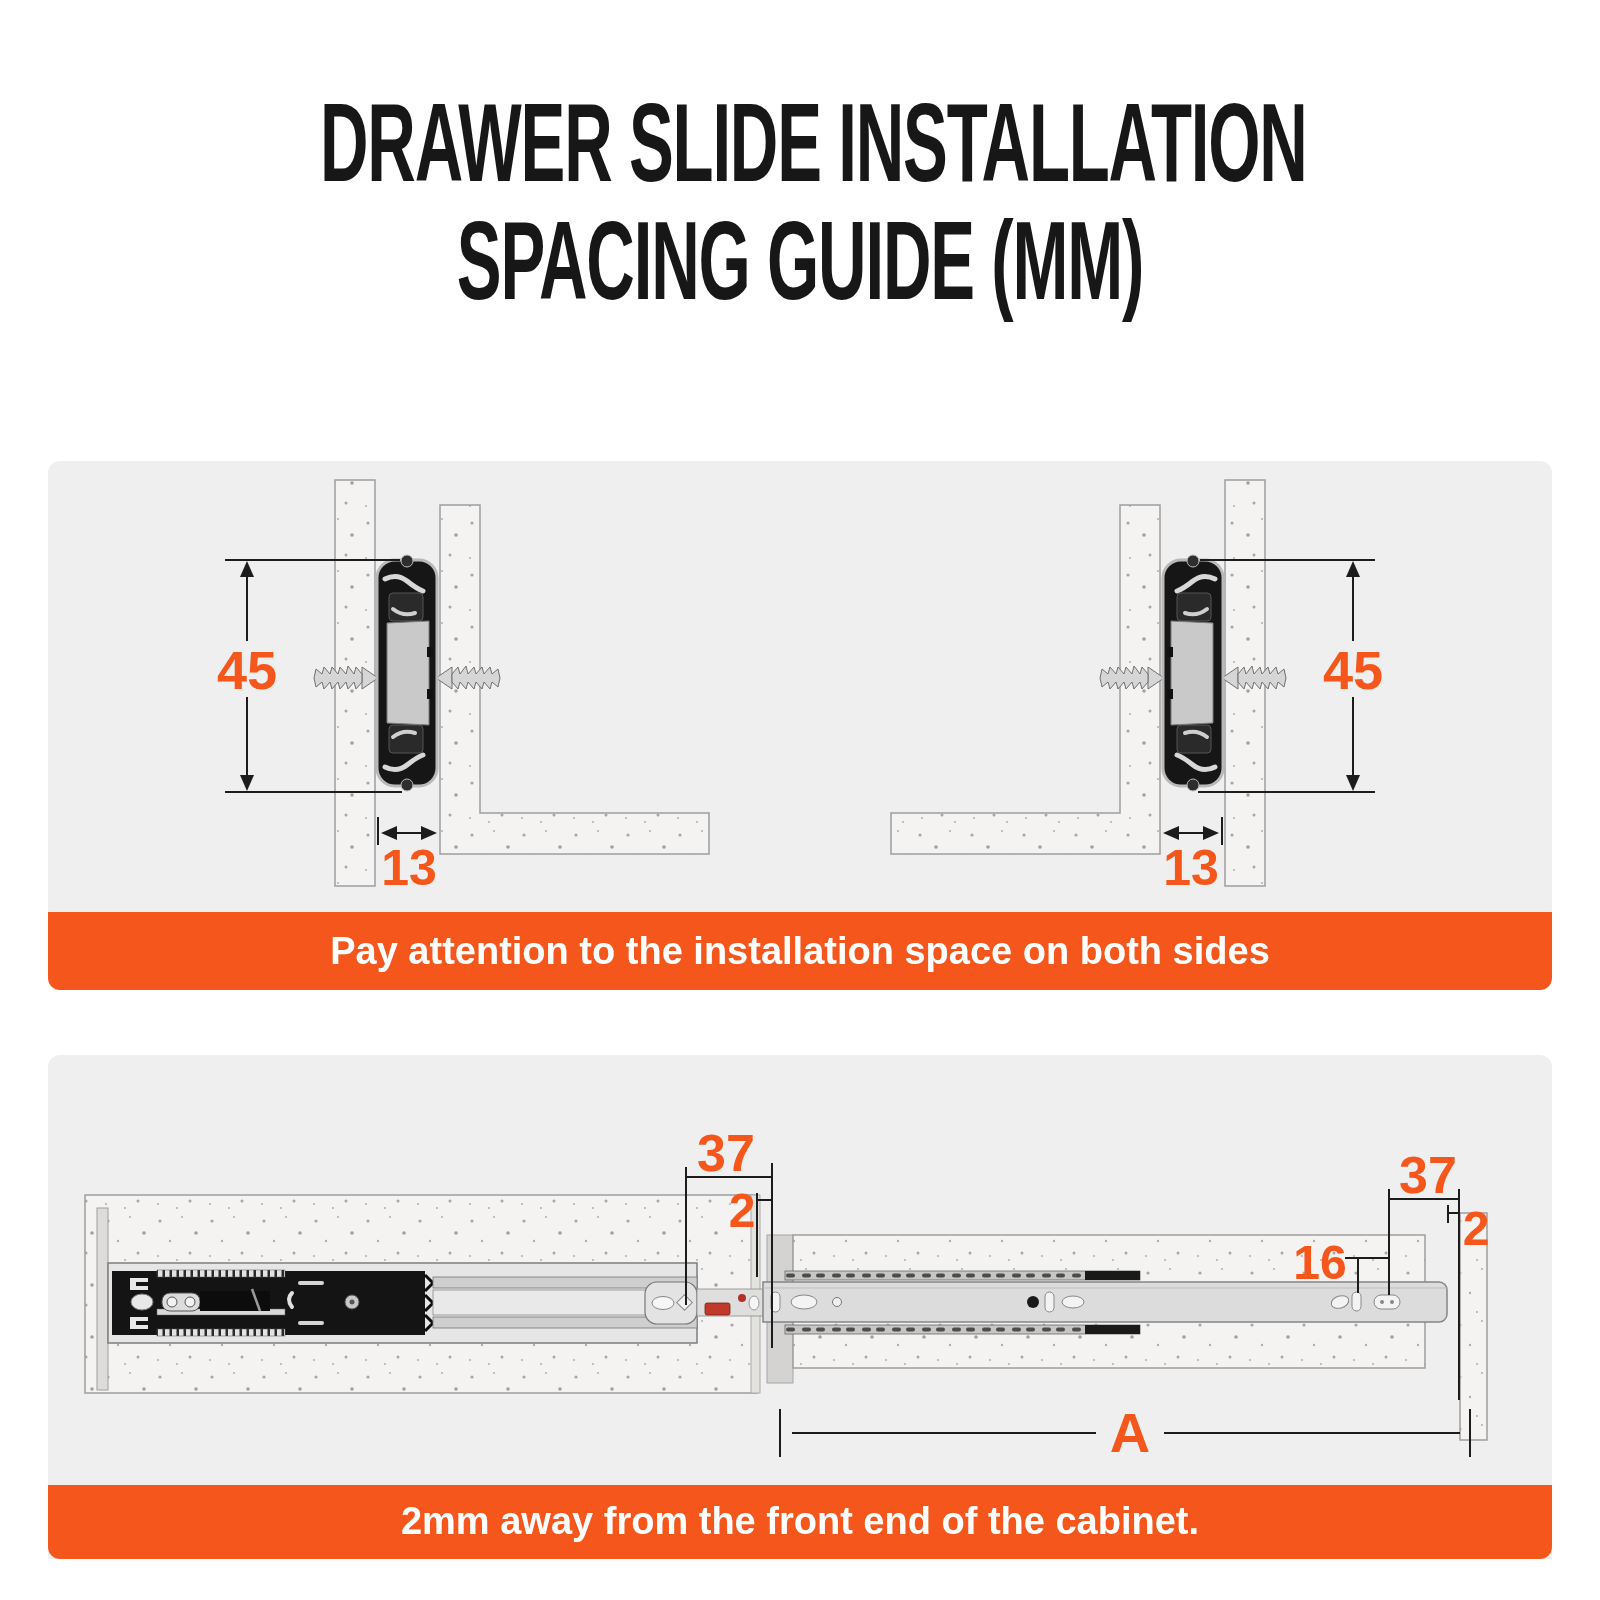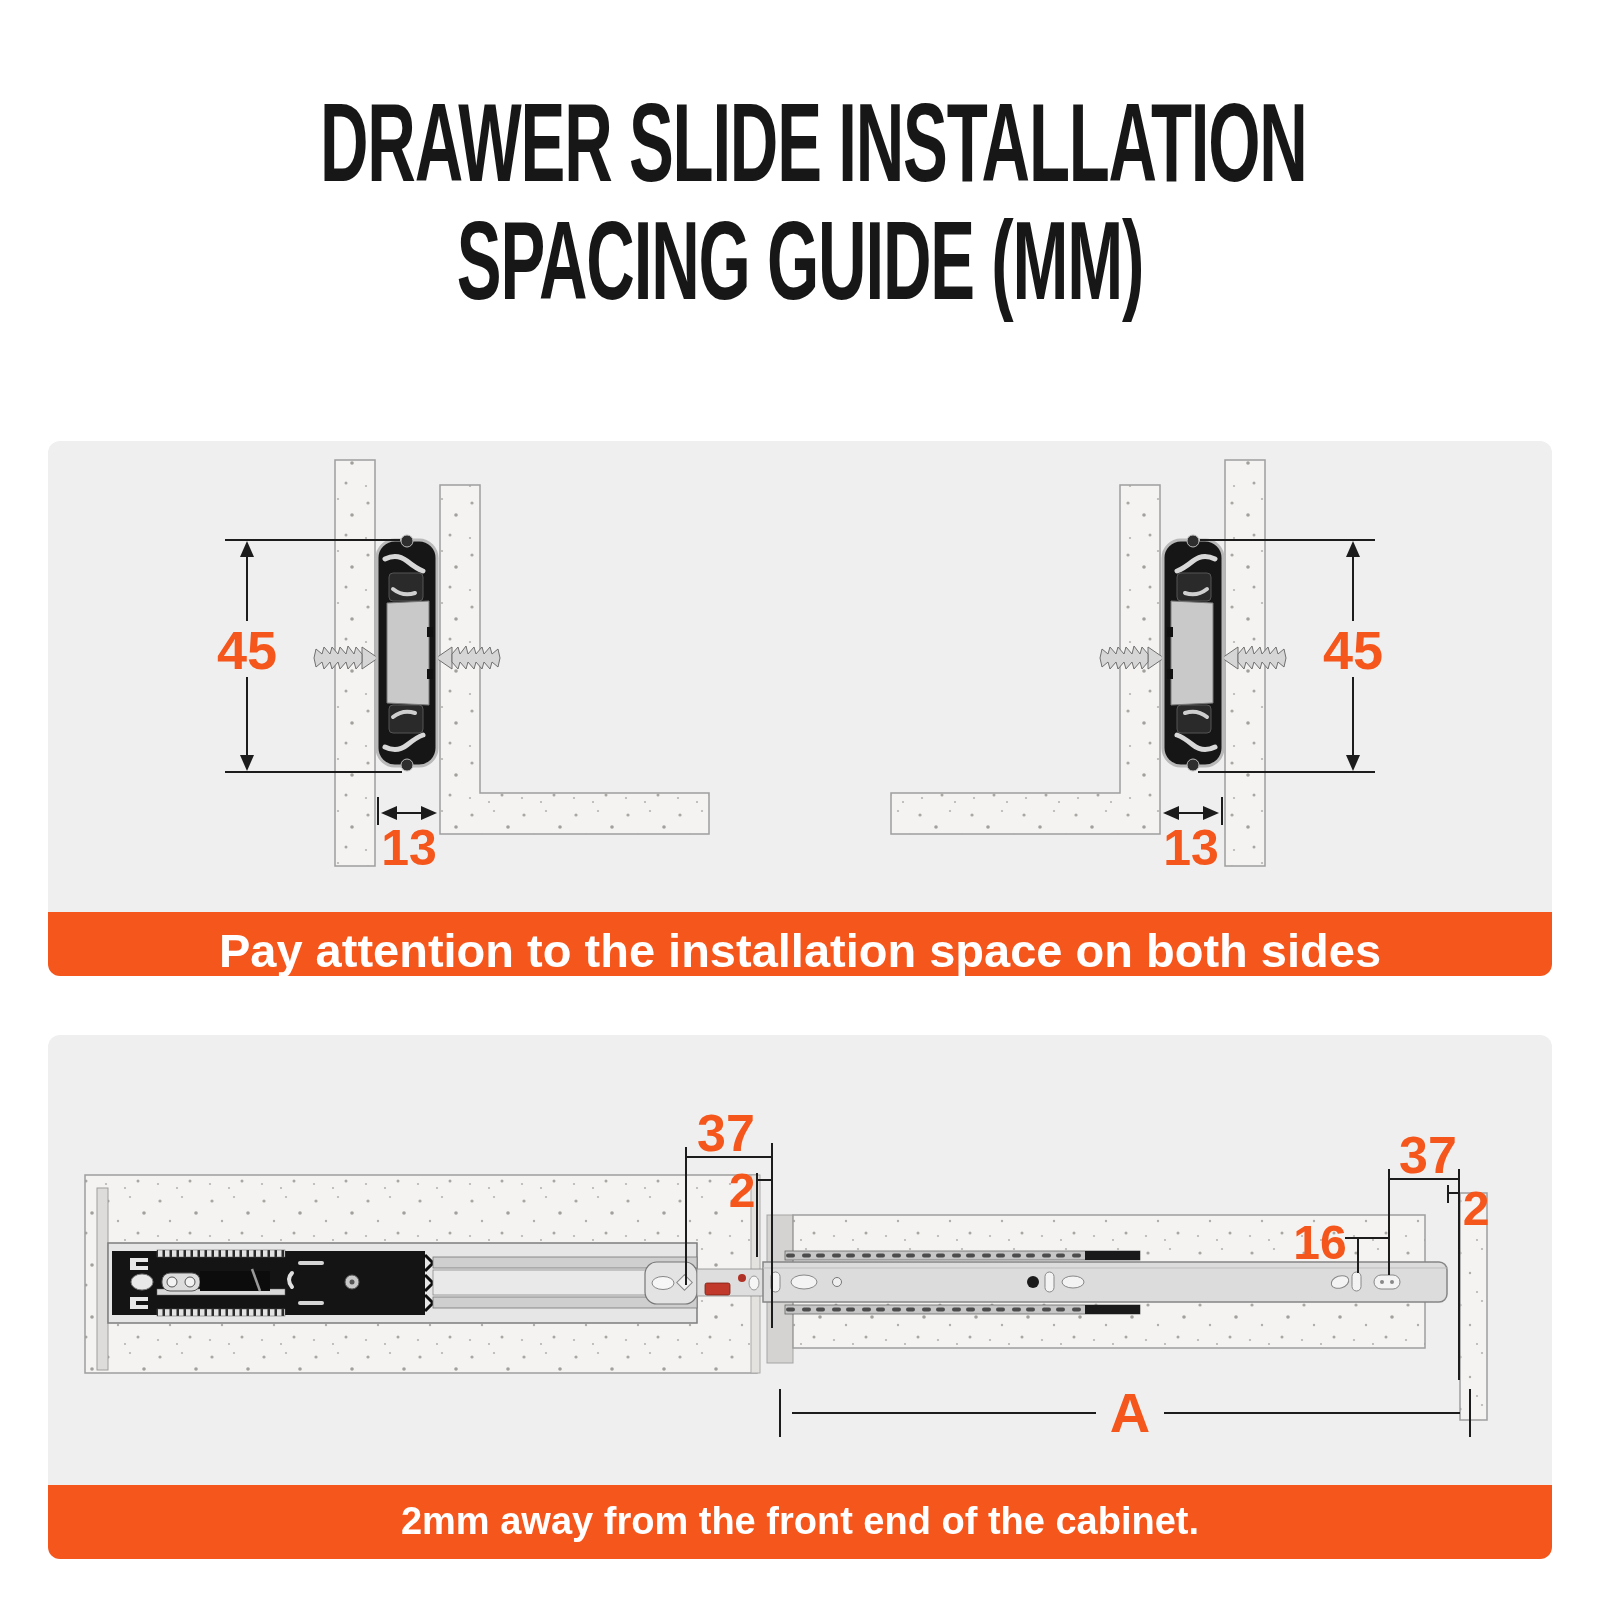--- a/index.html
+++ b/index.html
@@ -3,26 +3,26 @@
 <meta charset="utf-8">
 <style>
   html,body{margin:0;padding:0;background:#ffffff;}
   .page{position:relative;width:1600px;height:1600px;background:#ffffff;overflow:hidden;
         font-family:"Liberation Sans","DejaVu Sans",sans-serif;padding-left:21px;}
   .title{position:absolute;left:0;top:84px;width:1600px;text-align:center;
          font-size:112px;line-height:118px;font-weight:900;color:#171717;
          transform:scaleX(0.60);transform-origin:50% 0;letter-spacing:-2px;white-space:nowrap;}
   .subtitle{position:absolute;left:0;top:348px;width:1600px;text-align:center;
             font-size:43px;font-weight:400;color:#1d1d1d;}
-  .panel{position:absolute;left:48px;width:1504px;background:#efefef;}
+  .panel{position:absolute;left:48px;width:1504px;background:#efefef;margin-top:20px;}
   .panel1{top:441px;height:471px;border-radius:12px 12px 0 0;}
   .panel2{top:1035px;height:504px;border-radius:12px 12px 0 0;}
   .banner{position:absolute;left:48px;width:1504px;background:#f4561c;color:#ffffff;
           font-weight:700;text-align:center;border-radius:0 0 12px 12px;}
-  .banner1{top:912px;height:64px;font-size:47px;line-height:78px;}
+  .banner1{top:912px;height:78px;font-size:38px;line-height:78px;}
   .banner2{top:1485px;height:74px;font-size:38px;line-height:73px;}
   svg{position:absolute;left:0;top:0;}
   svg text{font-family:"Liberation Sans","DejaVu Sans",sans-serif;font-weight:700;fill:#f4561c;}
 </style>
 </head>
 <body>
 
 <div class="page">
 
   <div class="title">

